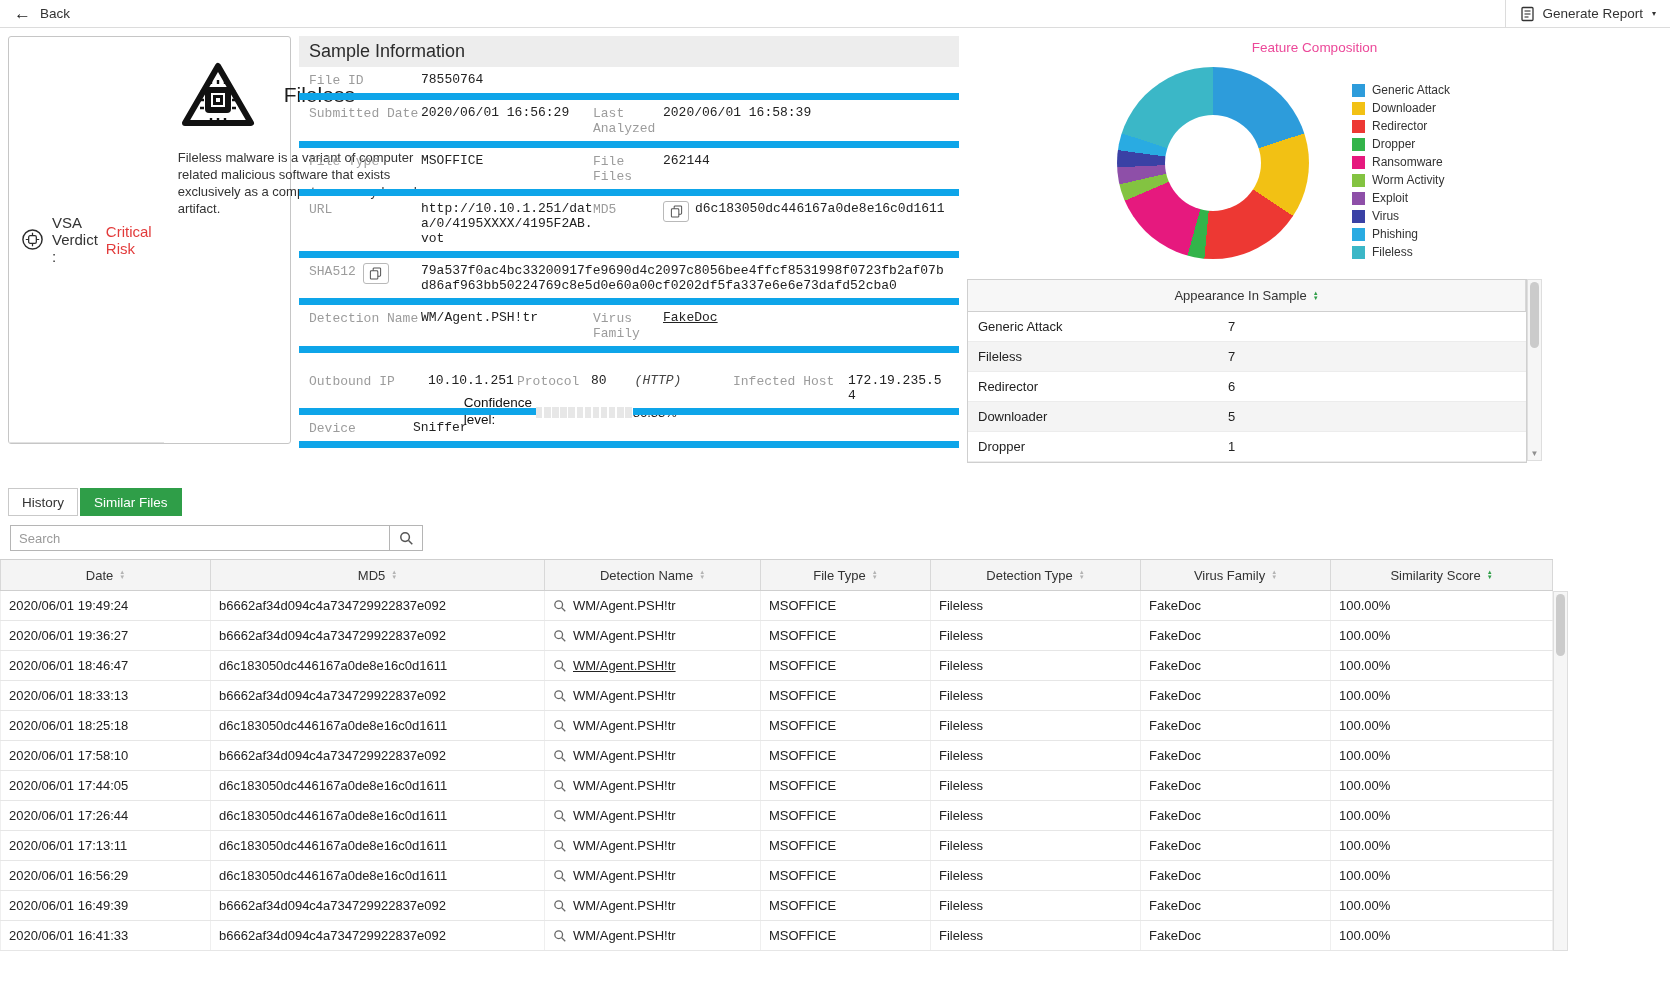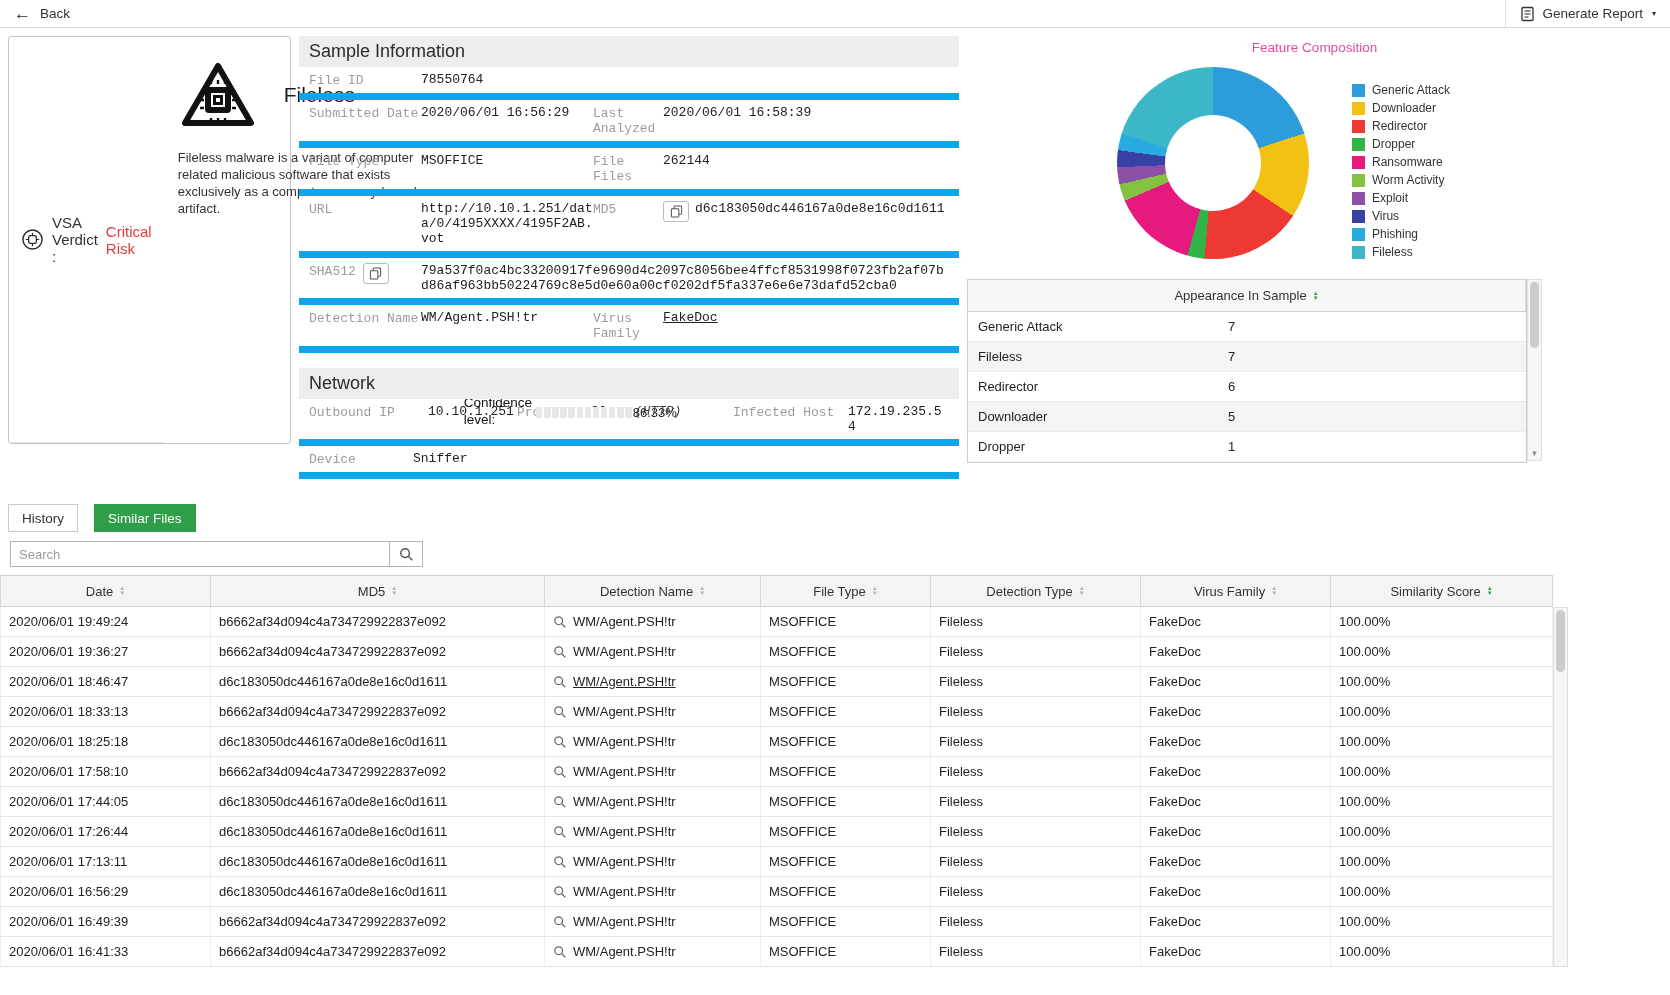--- a/index.html
+++ b/index.html
@@ -81,21 +81,21 @@
 
   .sort { display:inline-flex; flex-direction:column; line-height:5px; font-size:6px; color:#b3b3b3; font-style:normal; }
   .sort i { font-style:normal; }
   .sort.sorted { color:#2f9e48; }
 
   .sb { width:15px; background:#f6f6f6; border:1px solid #dedede; position:relative; }
   .sb-thumb { position:absolute; left:2px; right:2px; border-radius:6px; background:#cbcbcb; }
   .sb-arrow { position:absolute; left:0; right:0; height:14px; display:flex; align-items:center; justify-content:center; color:#8f8f8f; font-size:8px; cursor:pointer; }
 
   
-  .tabs { display:flex; gap:16px; padding:17px 0 0 8px; }
+  .tabs { display:flex; gap:2px; padding:17px 0 0 8px; }
   .tab { height:28px; display:inline-flex; align-items:center; padding:0 13px; font-size:13.5px; cursor:pointer;
     border:1px solid #c9c9c9; background:#fff; color:#333; }
   .tab.active { background:#2f9e48; border-color:#2f9e48; color:#fff; }
 
   .search-row { display:flex; padding:9px 0 8px 10px; }
   .search-input { width:380px; height:26px; border:1px solid #b5b5b5; padding:0 8px; font-size:13px;
     font-family:"Liberation Sans", sans-serif; color:#333; outline:none; }
   .search-input::placeholder { color:#9a9a9a; }
   .search-btn { width:33px; height:26px; border:1px solid #b5b5b5; border-left:none; background:#fff;
     display:flex; align-items:center; justify-content:center; cursor:pointer; }
@@ -244,21 +244,20 @@
         <span class="lbl lbl-w">Detection Name</span>
         <span class="val">WM/Agent.PSH!tr</span>
       </div>
       <div class="fld col-b">
         <span class="lbl lbl-n">Virus Family</span>
         <span class="val link">FakeDoc</span>
       </div>
     </div>
 
     <div class="net-gap"></div>
-    <div class="sec-bar">Network</div>
 
     <div class="info-row">
       <div class="fld col-c">
         <span class="lbl lbl-m">Outbound IP</span>
         <span class="val">10.10.1.251</span>
       </div>
       <div class="fld col-d">
         <span class="lbl lbl-p">Protocol</span>
         <span class="val">80</span>
         <span class="it">(HTTP)</span>

